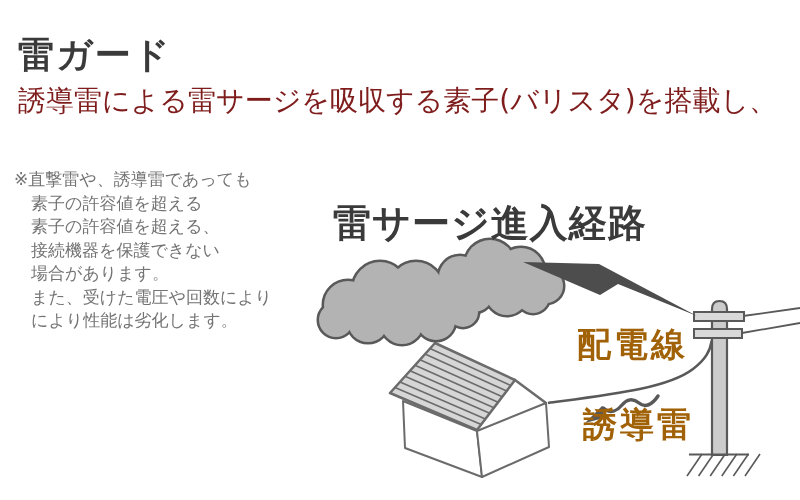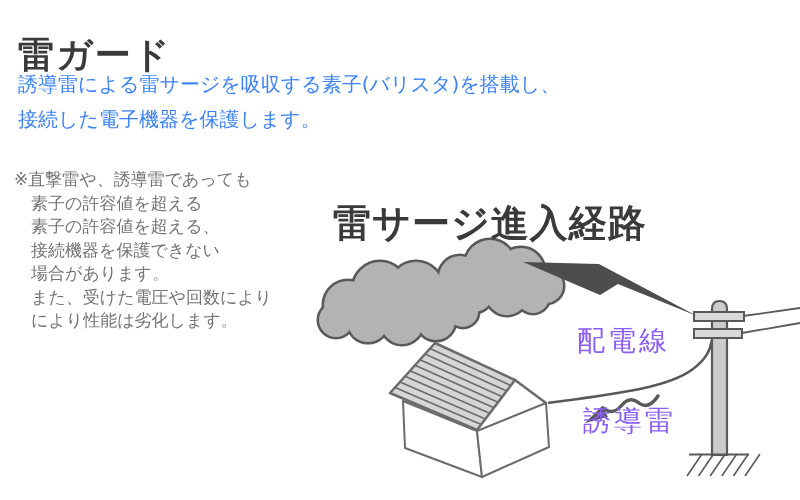--- a/index.html
+++ b/index.html
@@ -8,35 +8,35 @@
     font-family:"DejaVu Sans","Liberation Sans",sans-serif;
     position:relative;
   }
   .stage{position:absolute;top:0;left:0;width:792px;height:500px;}
   .page-title{
     position:absolute;left:18px;top:8px;
     font-size:36px;font-weight:bold;color:#3a3a3a;line-height:1.25;
     letter-spacing:2px;white-space:nowrap;
   }
   .description{
-    position:absolute;left:18px;top:67px;
-    font-size:20px;color:#3b82f6;line-height:35px;white-space:nowrap;
+    position:absolute;left:18px;top:83px;
+    font-size:28px;color:#7f1d1d;line-height:35px;white-space:nowrap;
   }
   .note{
     position:absolute;left:14px;top:168px;
     font-size:17px;color:#737373;line-height:23.5px;white-space:nowrap;
   }
   .note .line.indent{padding-left:17px;}
   .diagram-heading{
     position:absolute;left:333px;top:198px;
     font-size:38px;font-weight:bold;color:#3a3a3a;
     letter-spacing:1px;white-space:nowrap;
   }
   .diagram-label{
-    position:absolute;font-size:28px;font-weight:400;color:#8b5cf6;
+    position:absolute;font-size:34px;font-weight:700;color:#a16207;
     letter-spacing:3px;white-space:nowrap;
   }
   .label-haidensen{left:577px;top:322px;}
   .label-yudorai{left:583px;top:402px;}
   svg{position:absolute;top:0;left:0;}
 </style>
 </head>
 <body>
 
 <div class="stage">
@@ -123,21 +123,20 @@
     <g>
       <path d="M 658,396 c -6,9 -13,12 -19,7 c -6,-5 -12,-4 -17,2 c -5,6 -11,8 -16,5 l -3,-2" fill="none" stroke="#595959" stroke-width="3.5" stroke-linecap="round"></path>
       <polygon points="585,423 602,406 608,417" fill="#595959"></polygon>
     </g>
   </svg>
 
   <h1 class="page-title">雷ガード</h1>
 
   <div class="description">
     <div class="line">誘導雷による雷サージを吸収する素子(バリスタ)を搭載し、</div>
-    <div class="line">接続した電子機器を保護します。</div>
   </div>
 
   <div class="note">
     <div class="line">※直撃雷や、誘導雷であっても</div>
     <div class="line indent">素子の許容値を超える</div>
     <div class="line indent">素子の許容値を超える、</div>
     <div class="line indent">接続機器を保護できない</div>
     <div class="line indent">場合があります。</div>
     <div class="line indent">また、受けた電圧や回数により</div>
     <div class="line indent">により性能は劣化します。</div>

